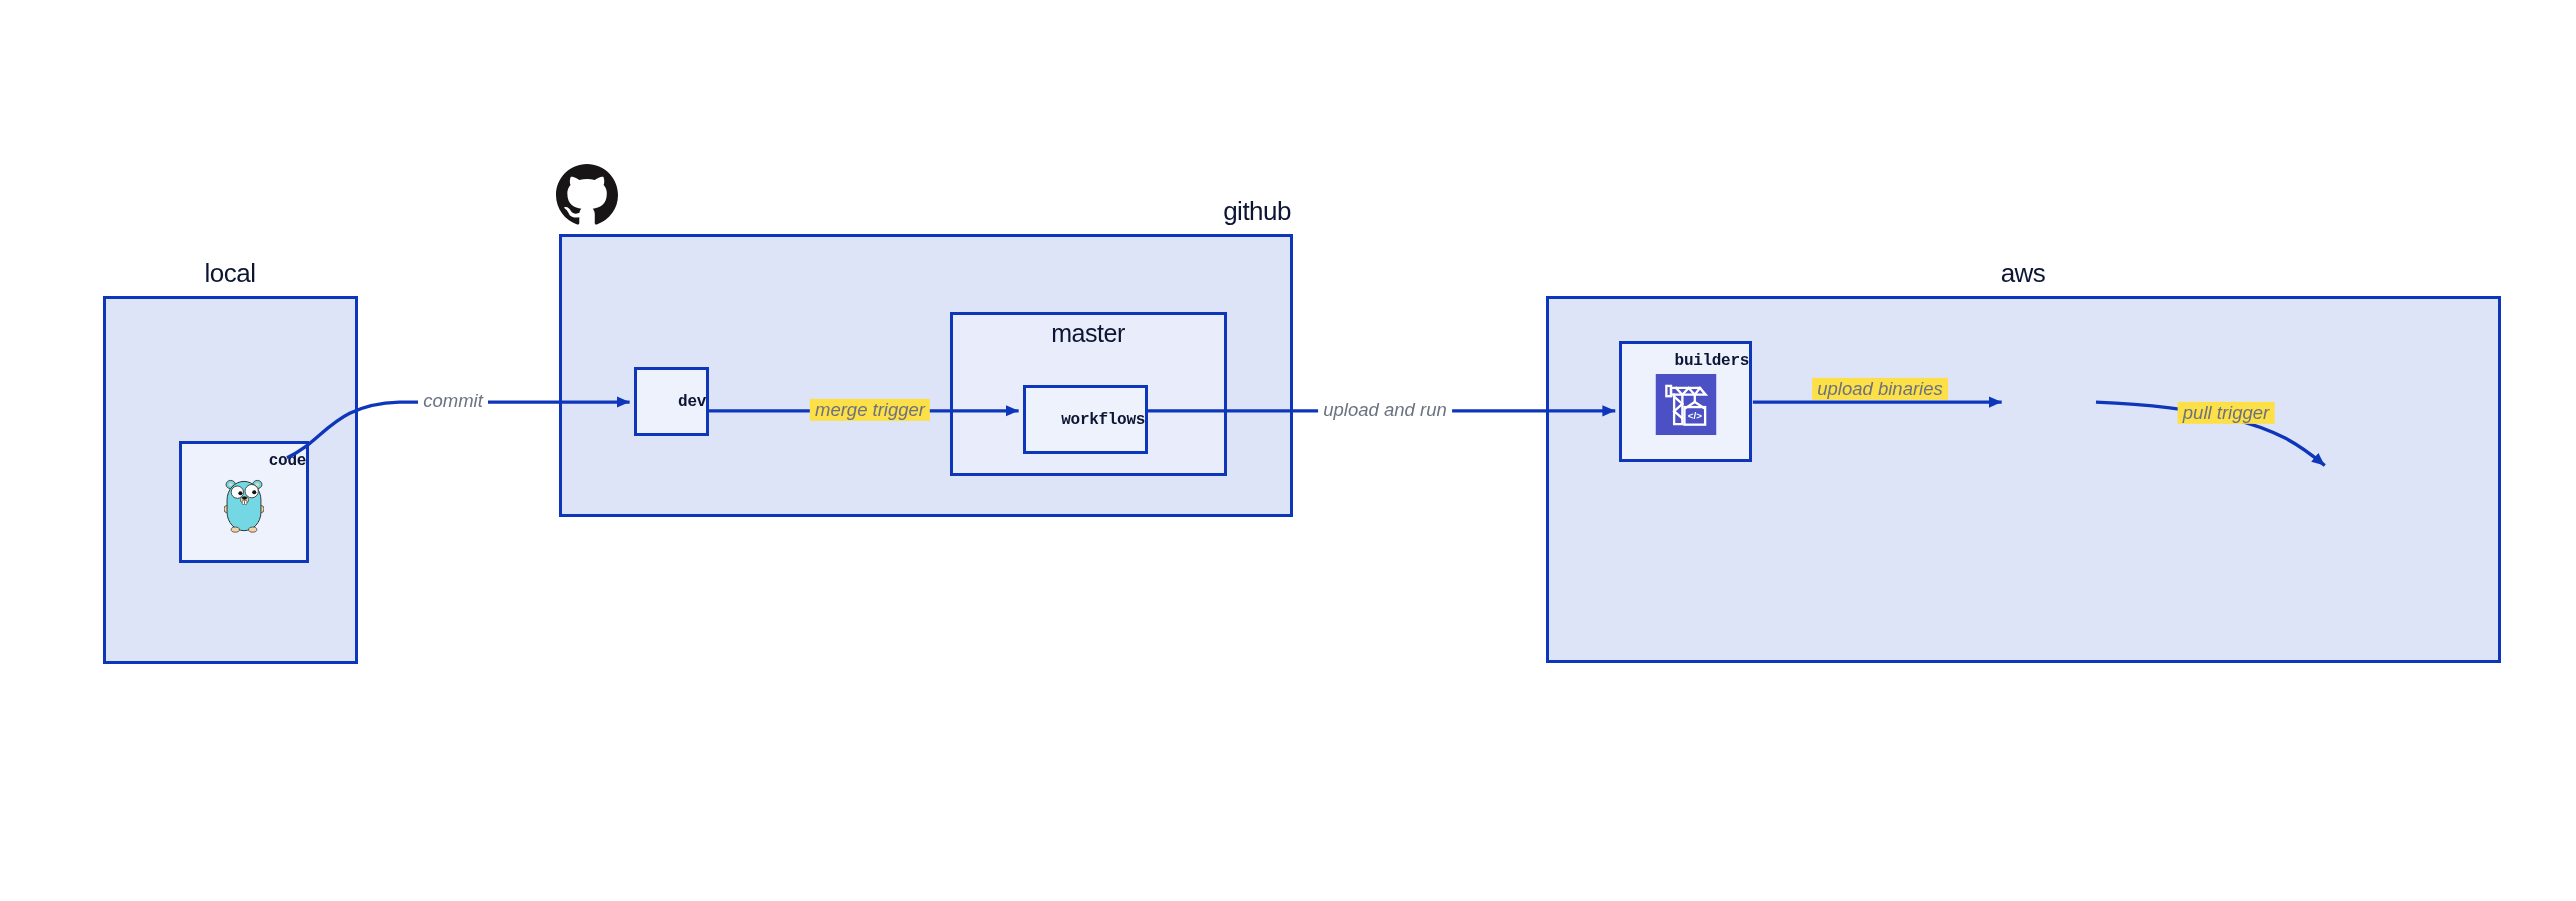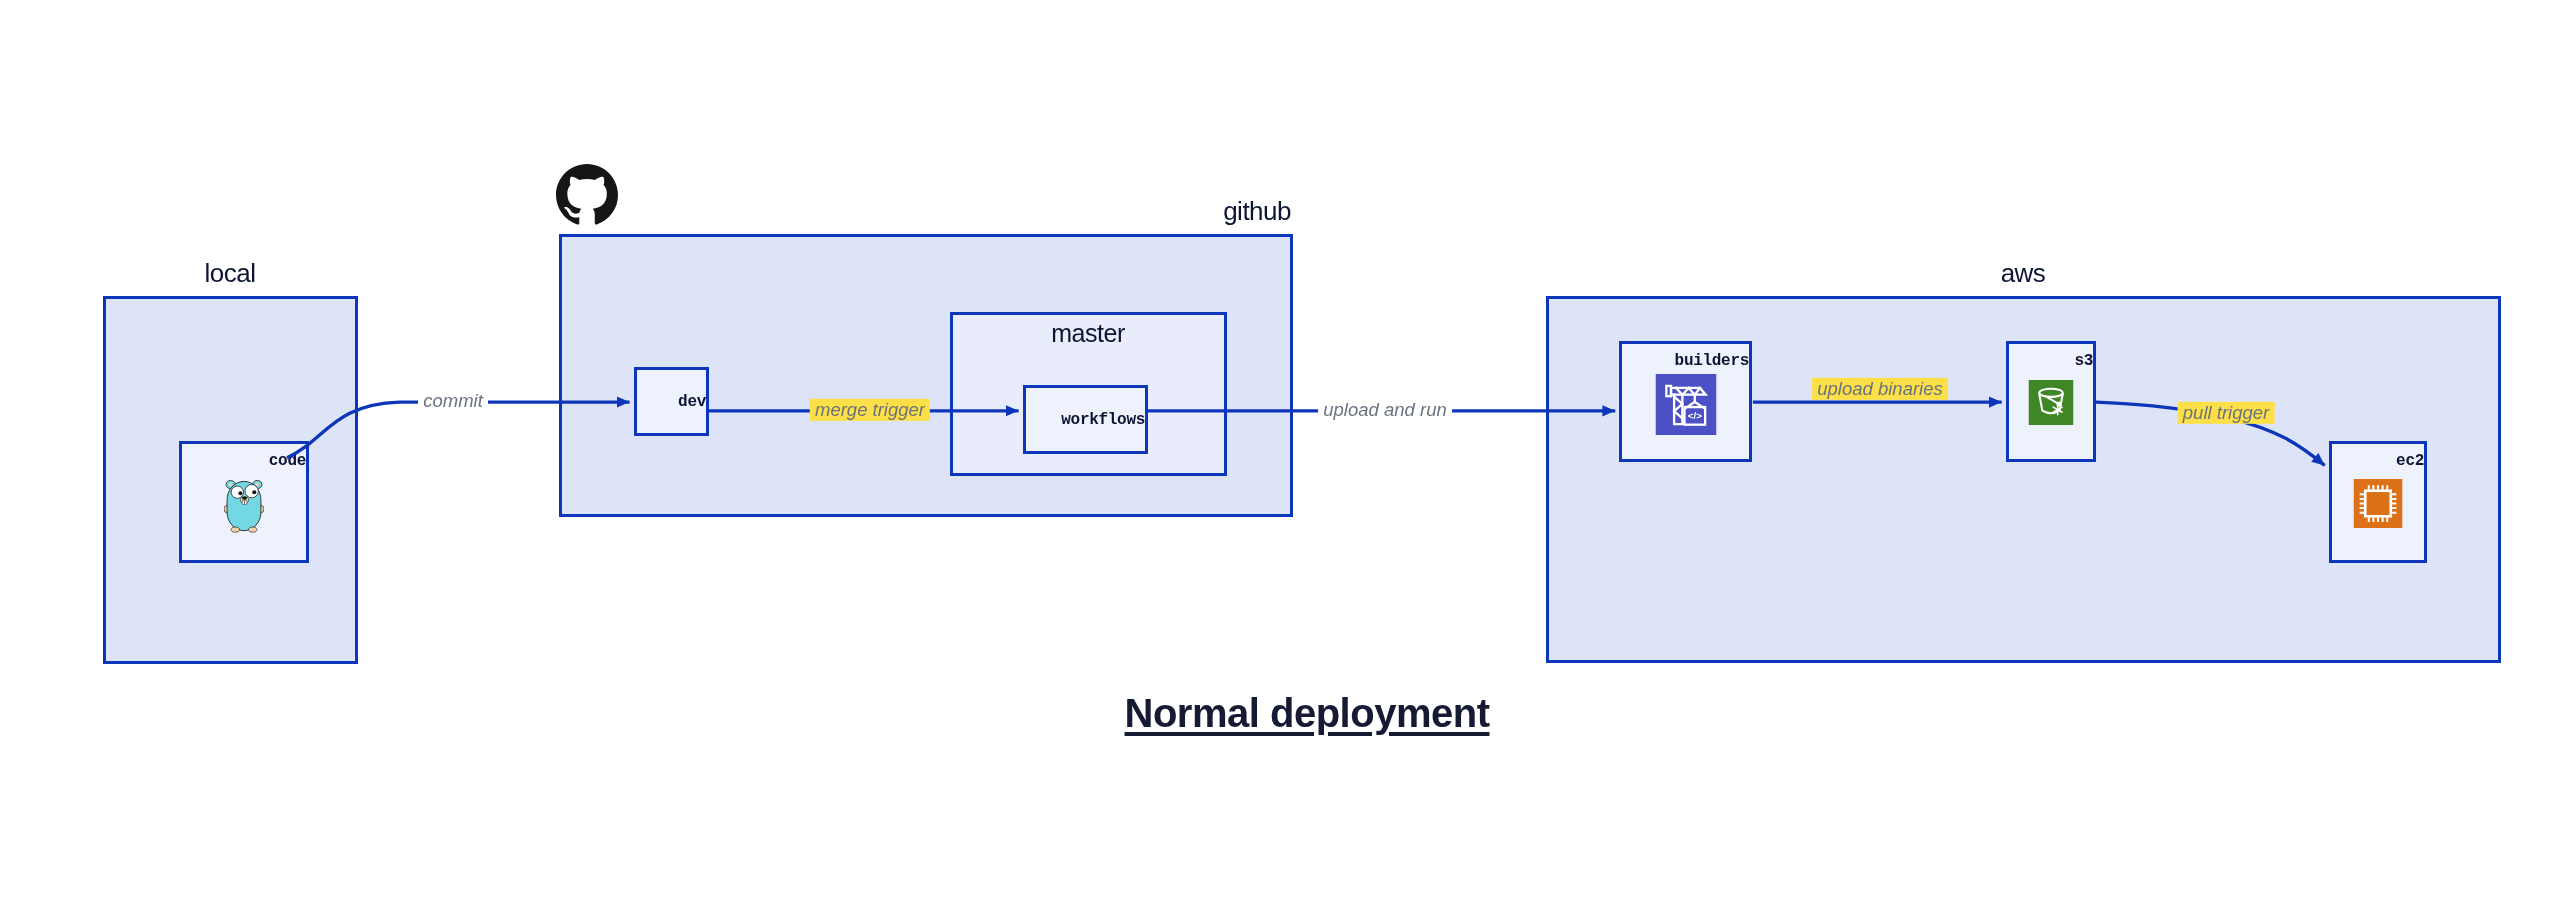--- a/index.html
+++ b/index.html
@@ -91,55 +91,21 @@
           <path d="M36 44 L52 58 L36 72 L52 86"></path>
           <path d="M76 40 V54"></path>
           <path d="M76 54 L58 66 M76 54 L94 66"></path>
           <rect x="56" y="64" width="40" height="34"></rect>
         </g>
         <text x="76" y="88" font-family="Liberation Sans,sans-serif" font-size="19" font-weight="bold" fill="#ffffff" text-anchor="middle">&lt;/&gt;</text>
       </svg>
     </span>
   </div>
 
-  <div class="node" style="left:2006px;top:341px;width:90px;height:121px;">
-    <div class="node-label top">s3</div>
-    <span class="node-icon" style="top:36px;">
-      <svg class="icon-box" width="45" height="45" viewBox="0 0 88 88">
-        <rect x="0" y="0" width="88" height="88" fill="#3f8624"></rect>
-        <g stroke="#ffffff" stroke-width="4" fill="none" stroke-linecap="round">
-          <ellipse cx="44" cy="25" rx="23" ry="8"></ellipse>
-          <path d="M21 27 L27 60 Q44 70 61 60 L67 27"></path>
-          <path d="M37 34 L58 46"></path>
-          <circle cx="60" cy="47" r="3.2" fill="#ffffff"></circle>
-        </g>
-        <g stroke="#ffffff" stroke-width="3" stroke-linecap="round">
-          <path d="M57 48 V68"></path>
-          <path d="M48.3 53 L65.7 63"></path>
-          <path d="M65.7 53 L48.3 63"></path>
-        </g>
-      </svg>
-    </span>
-  </div>
 
-  <div class="node" style="left:2329px;top:441px;width:98px;height:122px;">
-    <div class="node-label top">ec2</div>
-    <span class="node-icon" style="top:35px;">
-      <svg class="icon-box" width="49" height="49" viewBox="0 0 96 96">
-        <rect x="0" y="0" width="96" height="96" fill="#dd7118"></rect>
-        <g stroke="#ffffff" stroke-width="4">
-          <path d="M30 12 V21 M39 12 V21 M48 12 V21 M57 12 V21 M66 12 V21"></path>
-          <path d="M30 75 V84 M39 75 V84 M48 75 V84 M57 75 V84 M66 75 V84"></path>
-          <path d="M12 30 H21 M12 39 H21 M12 48 H21 M12 57 H21 M12 66 H21"></path>
-          <path d="M75 30 H84 M75 39 H84 M75 48 H84 M75 57 H84 M75 66 H84"></path>
-        </g>
-        <rect x="23" y="23" width="50" height="50" fill="none" stroke="#ffffff" stroke-width="5"></rect>
-      </svg>
-    </span>
-  </div>
 
   <svg id="edge-layer" viewBox="0 0 5054 1750" width="2604" height="902">
     <defs>
       <marker id="arrow" markerUnits="userSpaceOnUse" markerWidth="26" markerHeight="24" refX="25" refY="11" orient="auto">
         <path d="M0,0 L25,11 L0,22 Z" fill="#0e36bb"></path>
       </marker>
     </defs>
     <g fill="none" stroke="#0e36bb" stroke-width="6.5">
       <path d="M557 888 C630 856 645 784 775 780 L1222 780" marker-end="url(#arrow)"></path>
       <path d="M1375 797 L1977 797" marker-end="url(#arrow)"></path>
@@ -159,16 +125,15 @@
   <div class="container-label right" style="left:1211px;top:196px;width:80px;">github</div>
   <div class="container-label" style="left:1088px;top:275px;font-size:25px;margin-top:44px;">master</div>
   <div class="container-label" style="left:2023px;top:258px;">aws</div>
 
   <span style="position:absolute;left:556px;top:164px;">
     <svg class="icon-box" width="62" height="62" viewBox="0 0 16 16">
       <path fill="#171515" fill-rule="evenodd" d="M8 0C3.58 0 0 3.58 0 8c0 3.54 2.29 6.53 5.47 7.59.4.07.55-.17.55-.38 0-.19-.01-.82-.01-1.49-2.01.37-2.53-.49-2.69-.94-.09-.23-.48-.94-.82-1.13-.28-.15-.68-.52-.01-.53.63-.01 1.08.58 1.23.82.72 1.21 1.87.87 2.33.66.07-.52.28-.87.51-1.07-1.78-.2-3.64-.89-3.64-3.95 0-.87.31-1.59.82-2.15-.08-.2-.36-1.02.08-2.12 0 0 .67-.21 2.2.82.64-.18 1.32-.27 2-.27s1.36.09 2 .27c1.53-1.04 2.2-.82 2.2-.82.44 1.1.16 1.92.08 2.12.51.56.82 1.27.82 2.15 0 3.07-1.87 3.75-3.65 3.95.29.25.54.73.54 1.48 0 1.07-.01 1.93-.01 2.2 0 .21.15.46.55.38A8.012 8.012 0 0 0 16 8c0-4.42-3.58-8-8-8z"></path>
     </svg>
   </span>
 
-  <div class="diagram-title" style="left:1307px;top:691px;">Normal deployment</div>
 
 </div>
 
 
 </body></html>

